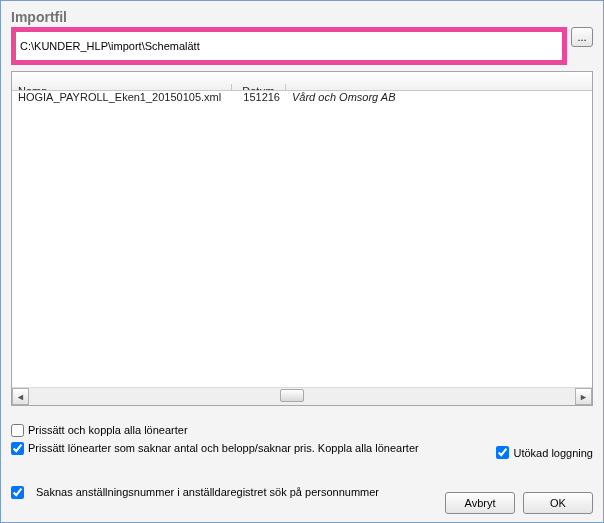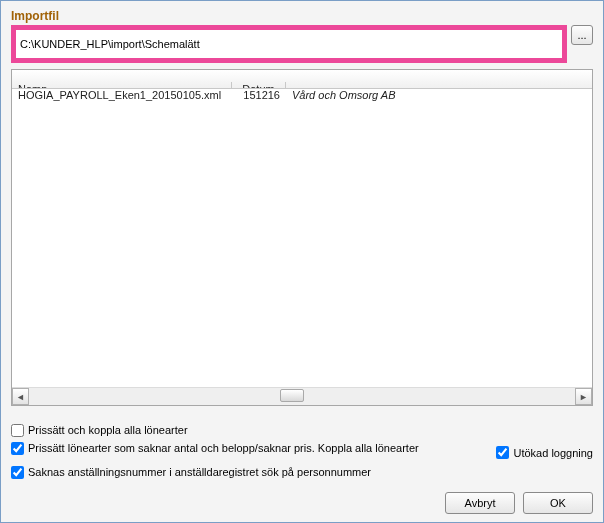--- a/index.html
+++ b/index.html
@@ -33,23 +33,23 @@
   .client {
     flex: 1 1 auto;
     background: #f4f4f4;
     padding: 8px 10px 8px 10px;
     display: flex;
     flex-direction: column;
     box-sizing: border-box;
   }
   .section-label {
     font-weight: bold;
-    font-size: 12px;
+    font-size: 14px;
     margin-bottom: 2px;
-    color: #a16207;
+    color: #737373;
   }
   .path-row {
     display: flex;
     align-items: stretch;
     margin-bottom: 6px;
   }
   .path-input {
     flex: 1 1 auto;
     height: 38px;
     border: 5px solid #ec4899;
@@ -173,21 +173,22 @@
   }
   .chk-right {
     position: absolute;
     right: 0;
     top: 24px;
     display: flex;
     align-items: center;
   }
   .chk-right input { margin: 0 4px 0 0; }
   .row3 {
-    margin-top: 8px;
+    margin-top: 28px;
+    gap: 8px;
   }
   .buttons {
     margin-top: 14px;
     display: flex;
     justify-content: flex-end;
     gap: 8px;
     padding-right: 0;
   }
   .btn {
     min-width: 70px;

